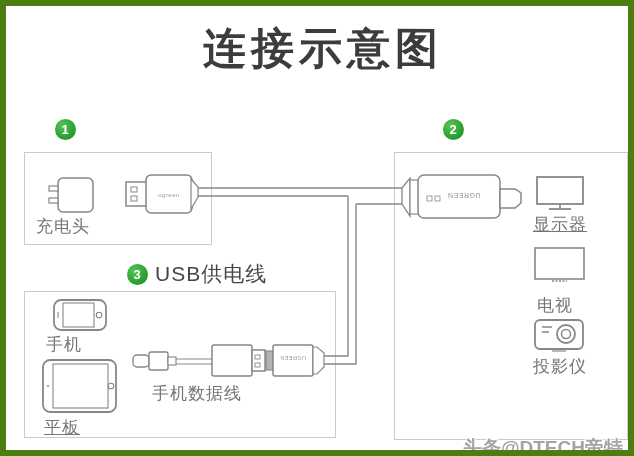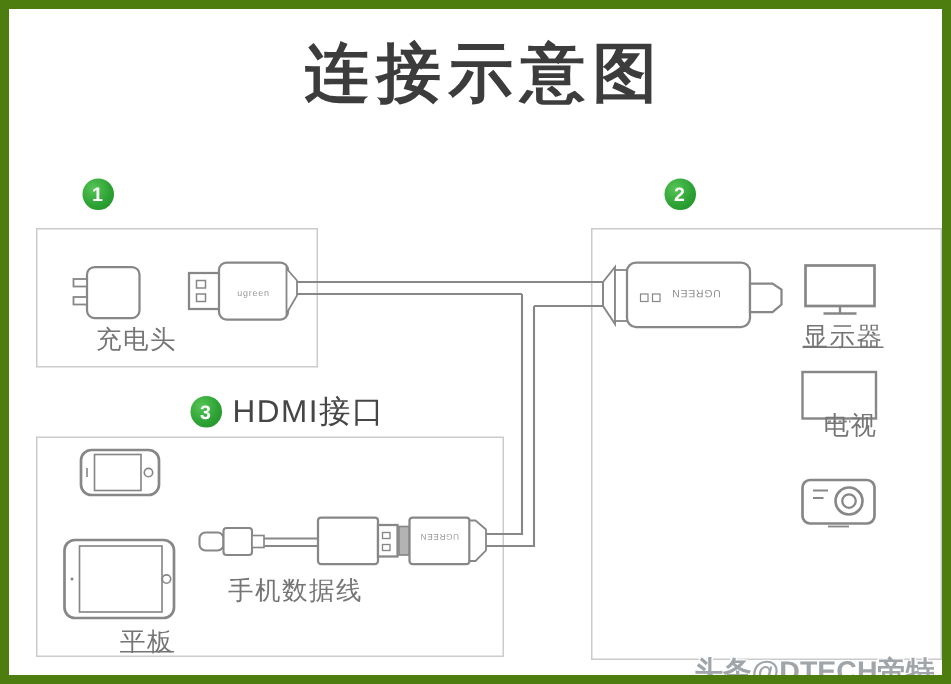--- a/index.html
+++ b/index.html
@@ -23,29 +23,29 @@
   }
   #header-power{left:49px;top:113px;}
   #header-hdmi{left:437px;top:113px;}
   #header-usb{left:121px;top:254px;}
   .diagram-box{position:absolute;border:1px solid #cbcbcb;background:transparent;}
   #box-power{left:18px;top:146px;width:186px;height:91px;}
   #box-usb{left:18px;top:285px;width:310px;height:145px;}
   #box-hdmi{left:388px;top:146px;width:232px;height:286px;}
   svg#art{position:absolute;left:0;top:0;}
   .device-label{
-    position:absolute;font-size:17px;color:#757575;text-align:right;
+    position:absolute;font-size:17px;color:#757575;text-align:left;
     letter-spacing:1px;white-space:nowrap;
   }
   #charger-label{left:30px;top:209px;width:82px;}
   #phone-label{left:40px;top:327px;width:70px;}
   #tablet-label{left:38px;top:410px;width:72px;text-decoration:underline;}
   #datacable-label{left:146px;top:376px;width:90px;font-family:Liberation Mono, monospace;}
   #monitor-label{left:527px;top:207px;width:56px;text-decoration:underline;}
-  #tv-label{left:531px;top:266px;width:48px;}
+  #tv-label{left:531px;top:288px;width:48px;}
   #projector-label{left:527px;top:349px;width:56px;}
   .watermark{
     position:absolute;right:5px;top:429px;font-size:19px;font-weight:700;
     color:#a0a5aa;letter-spacing:0px;
     text-shadow:1px 1px 0 #fff,-1px -1px 0 #fff,1px -1px 0 #fff,-1px 1px 0 #fff;
   }
 </style>
 </head>
 <body>
 
@@ -54,21 +54,21 @@
   <div class="page-title">连接示意图</div>
 
   <div class="section-header" id="header-power">
     <span class="badge">1</span>
   </div>
   <div class="section-header" id="header-hdmi">
     <span class="badge">2</span>
   </div>
   <div class="section-header" id="header-usb">
     <span class="badge">3</span>
-    <span>HDMI接口</span>
+    <span>USB供电线</span>
   </div>
 
   <div class="diagram-box" id="box-power"></div>
   <div class="diagram-box" id="box-usb"></div>
   <div class="diagram-box" id="box-hdmi"></div>
 
   <svg id="art" width="634" height="456" viewBox="0 0 634 456">
 
     <g stroke="#878787" stroke-width="1.4" fill="none">
       <path d="M192,182 H397"></path>
@@ -153,19 +153,21 @@
     <g stroke="#878787" fill="#fff">
       <rect x="529" y="314" width="48" height="29" rx="5" stroke-width="1.8"></rect>
       <circle cx="560" cy="328" r="9" stroke-width="1.8"></circle>
       <circle cx="560" cy="328" r="4.5" fill="none" stroke-width="1.5"></circle>
       <path d="M536,321 H546 M536,326 H543" stroke-width="1.4" fill="none"></path>
       <path d="M546,345 H560" stroke-width="1.2" fill="none"></path>
     </g>
   </svg>
 
   <div class="device-label" id="charger-label">充电头</div>
+  <div class="device-label" id="phone-label">手机</div>
   <div class="device-label" id="tablet-label">平板</div>
   <div class="device-label" id="datacable-label">手机数据线</div>
   <div class="device-label" id="monitor-label">显示器</div>
   <div class="device-label" id="tv-label">电视</div>
+  <div class="device-label" id="projector-label">投影仪</div>
 
   <div class="watermark">头条@DTECH帝特</div>
 </div>
 
 </body></html>

